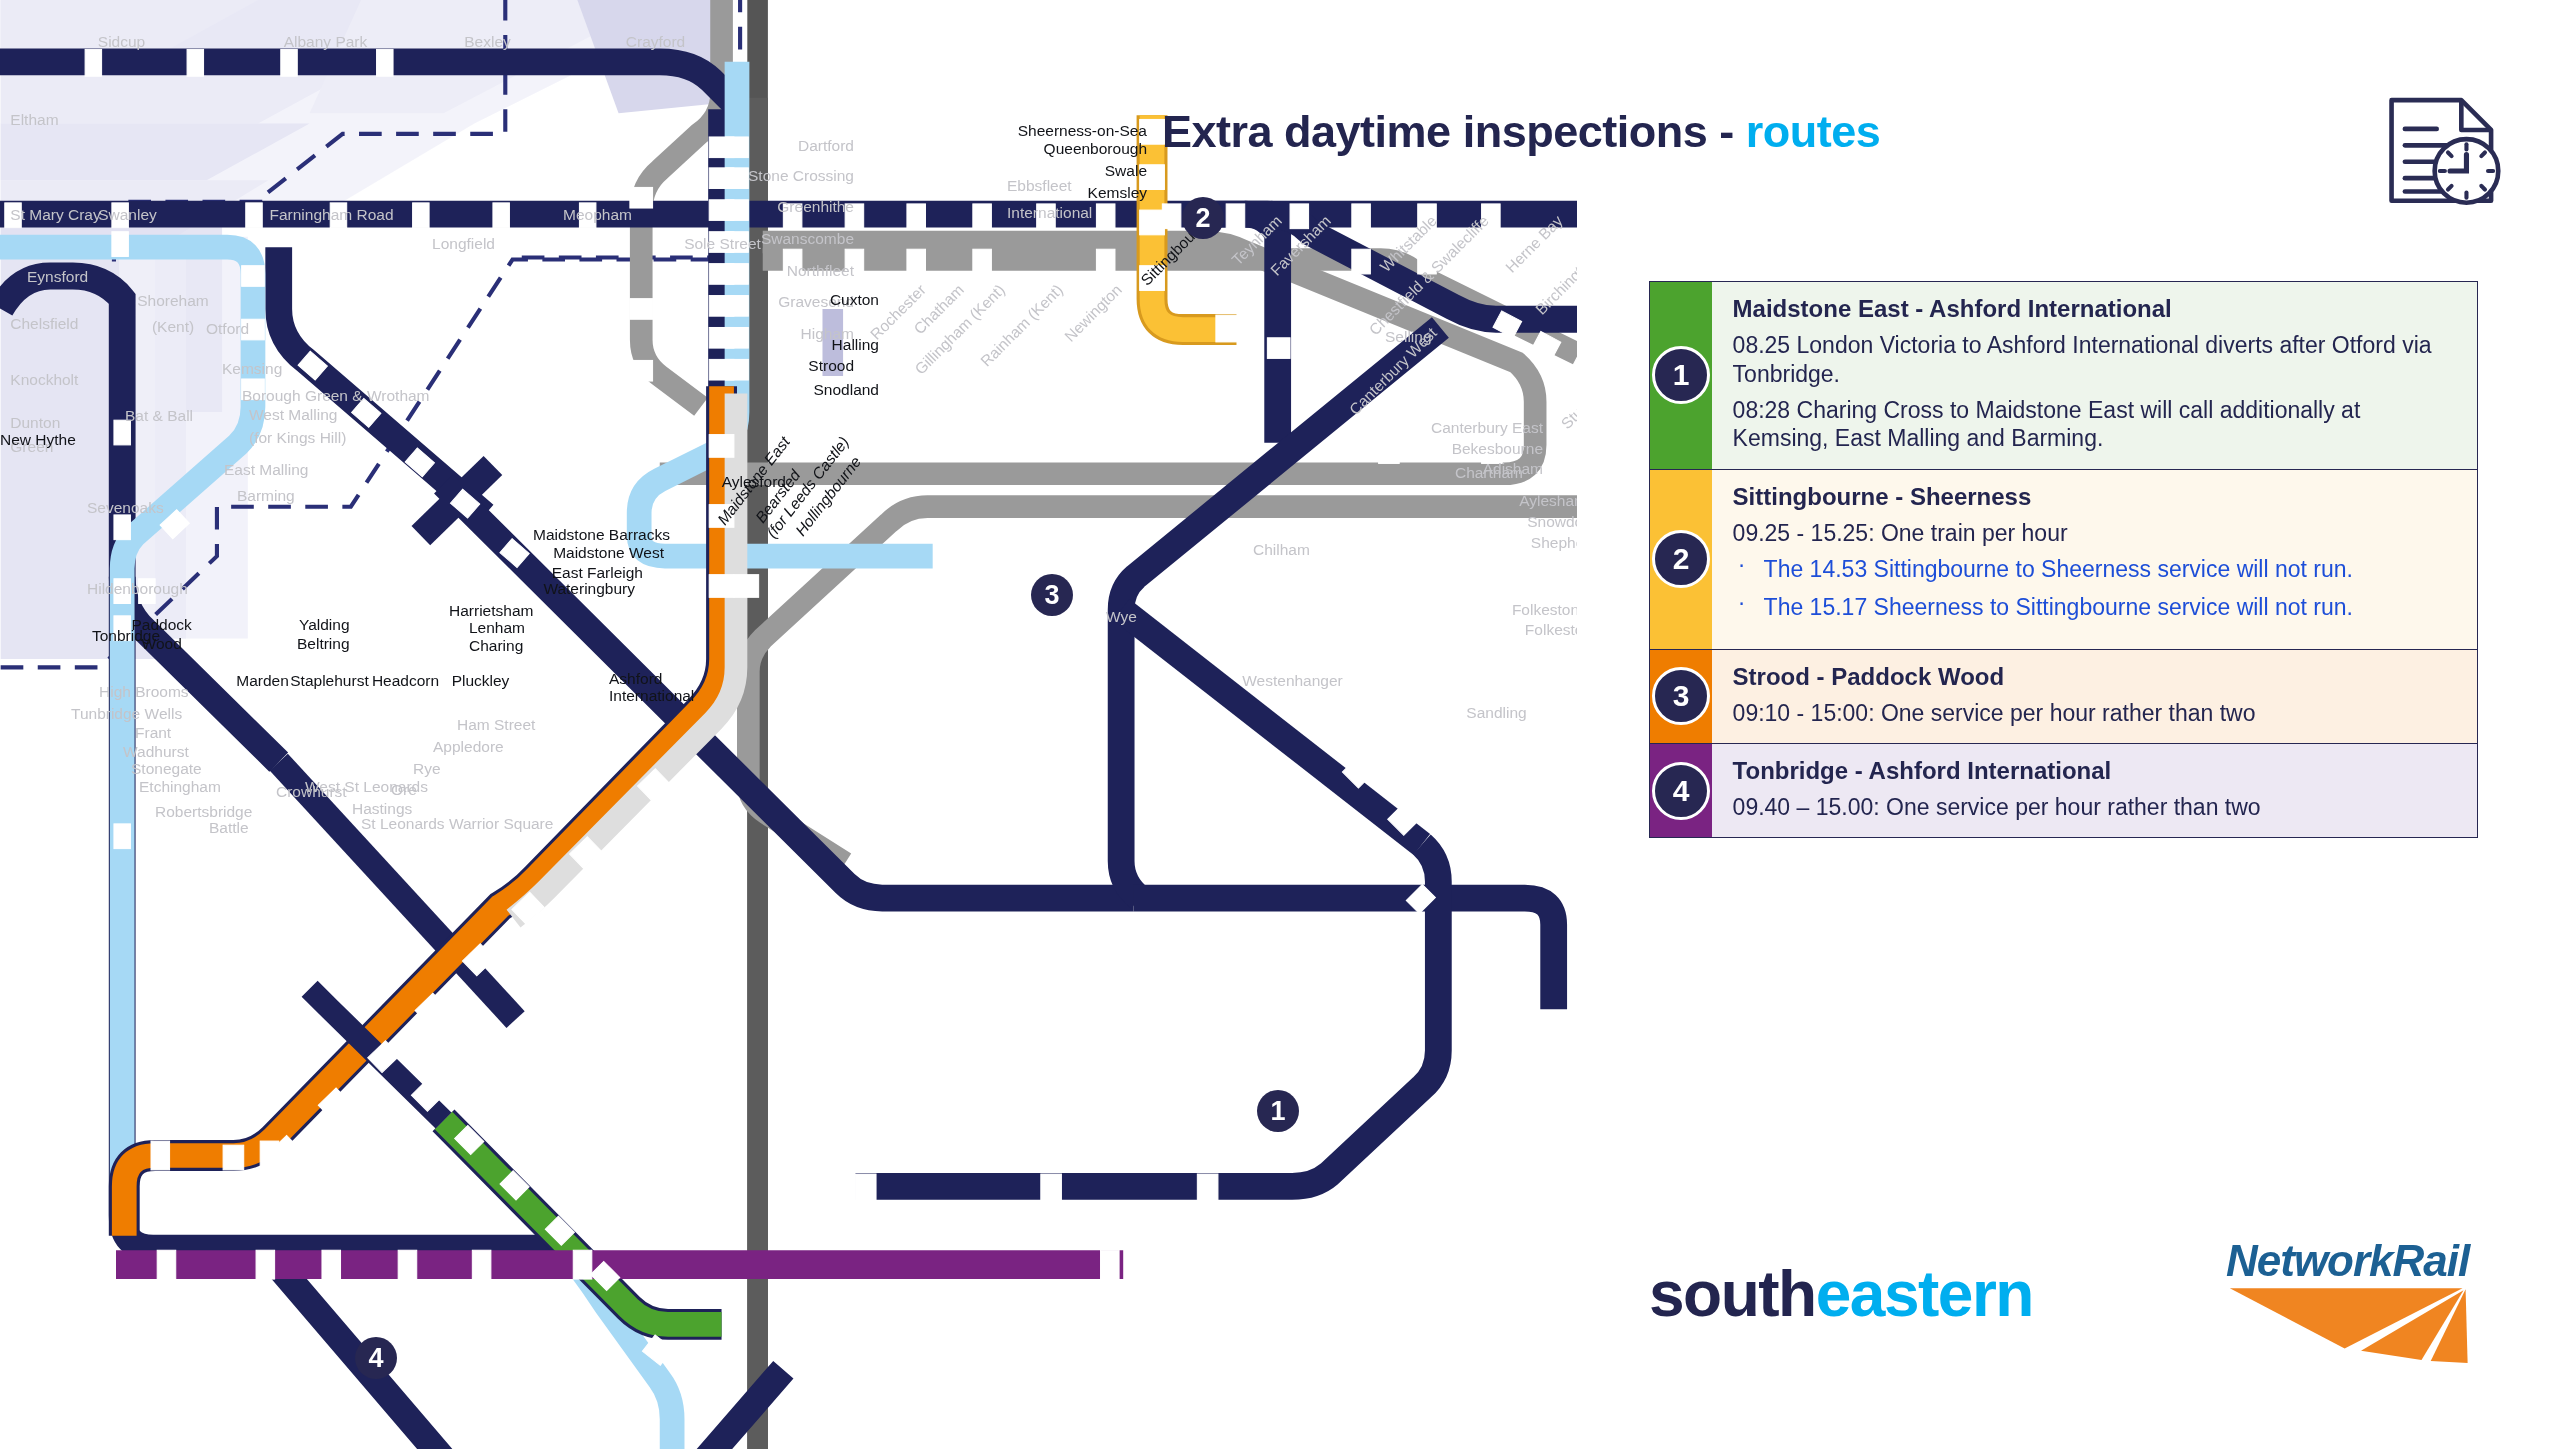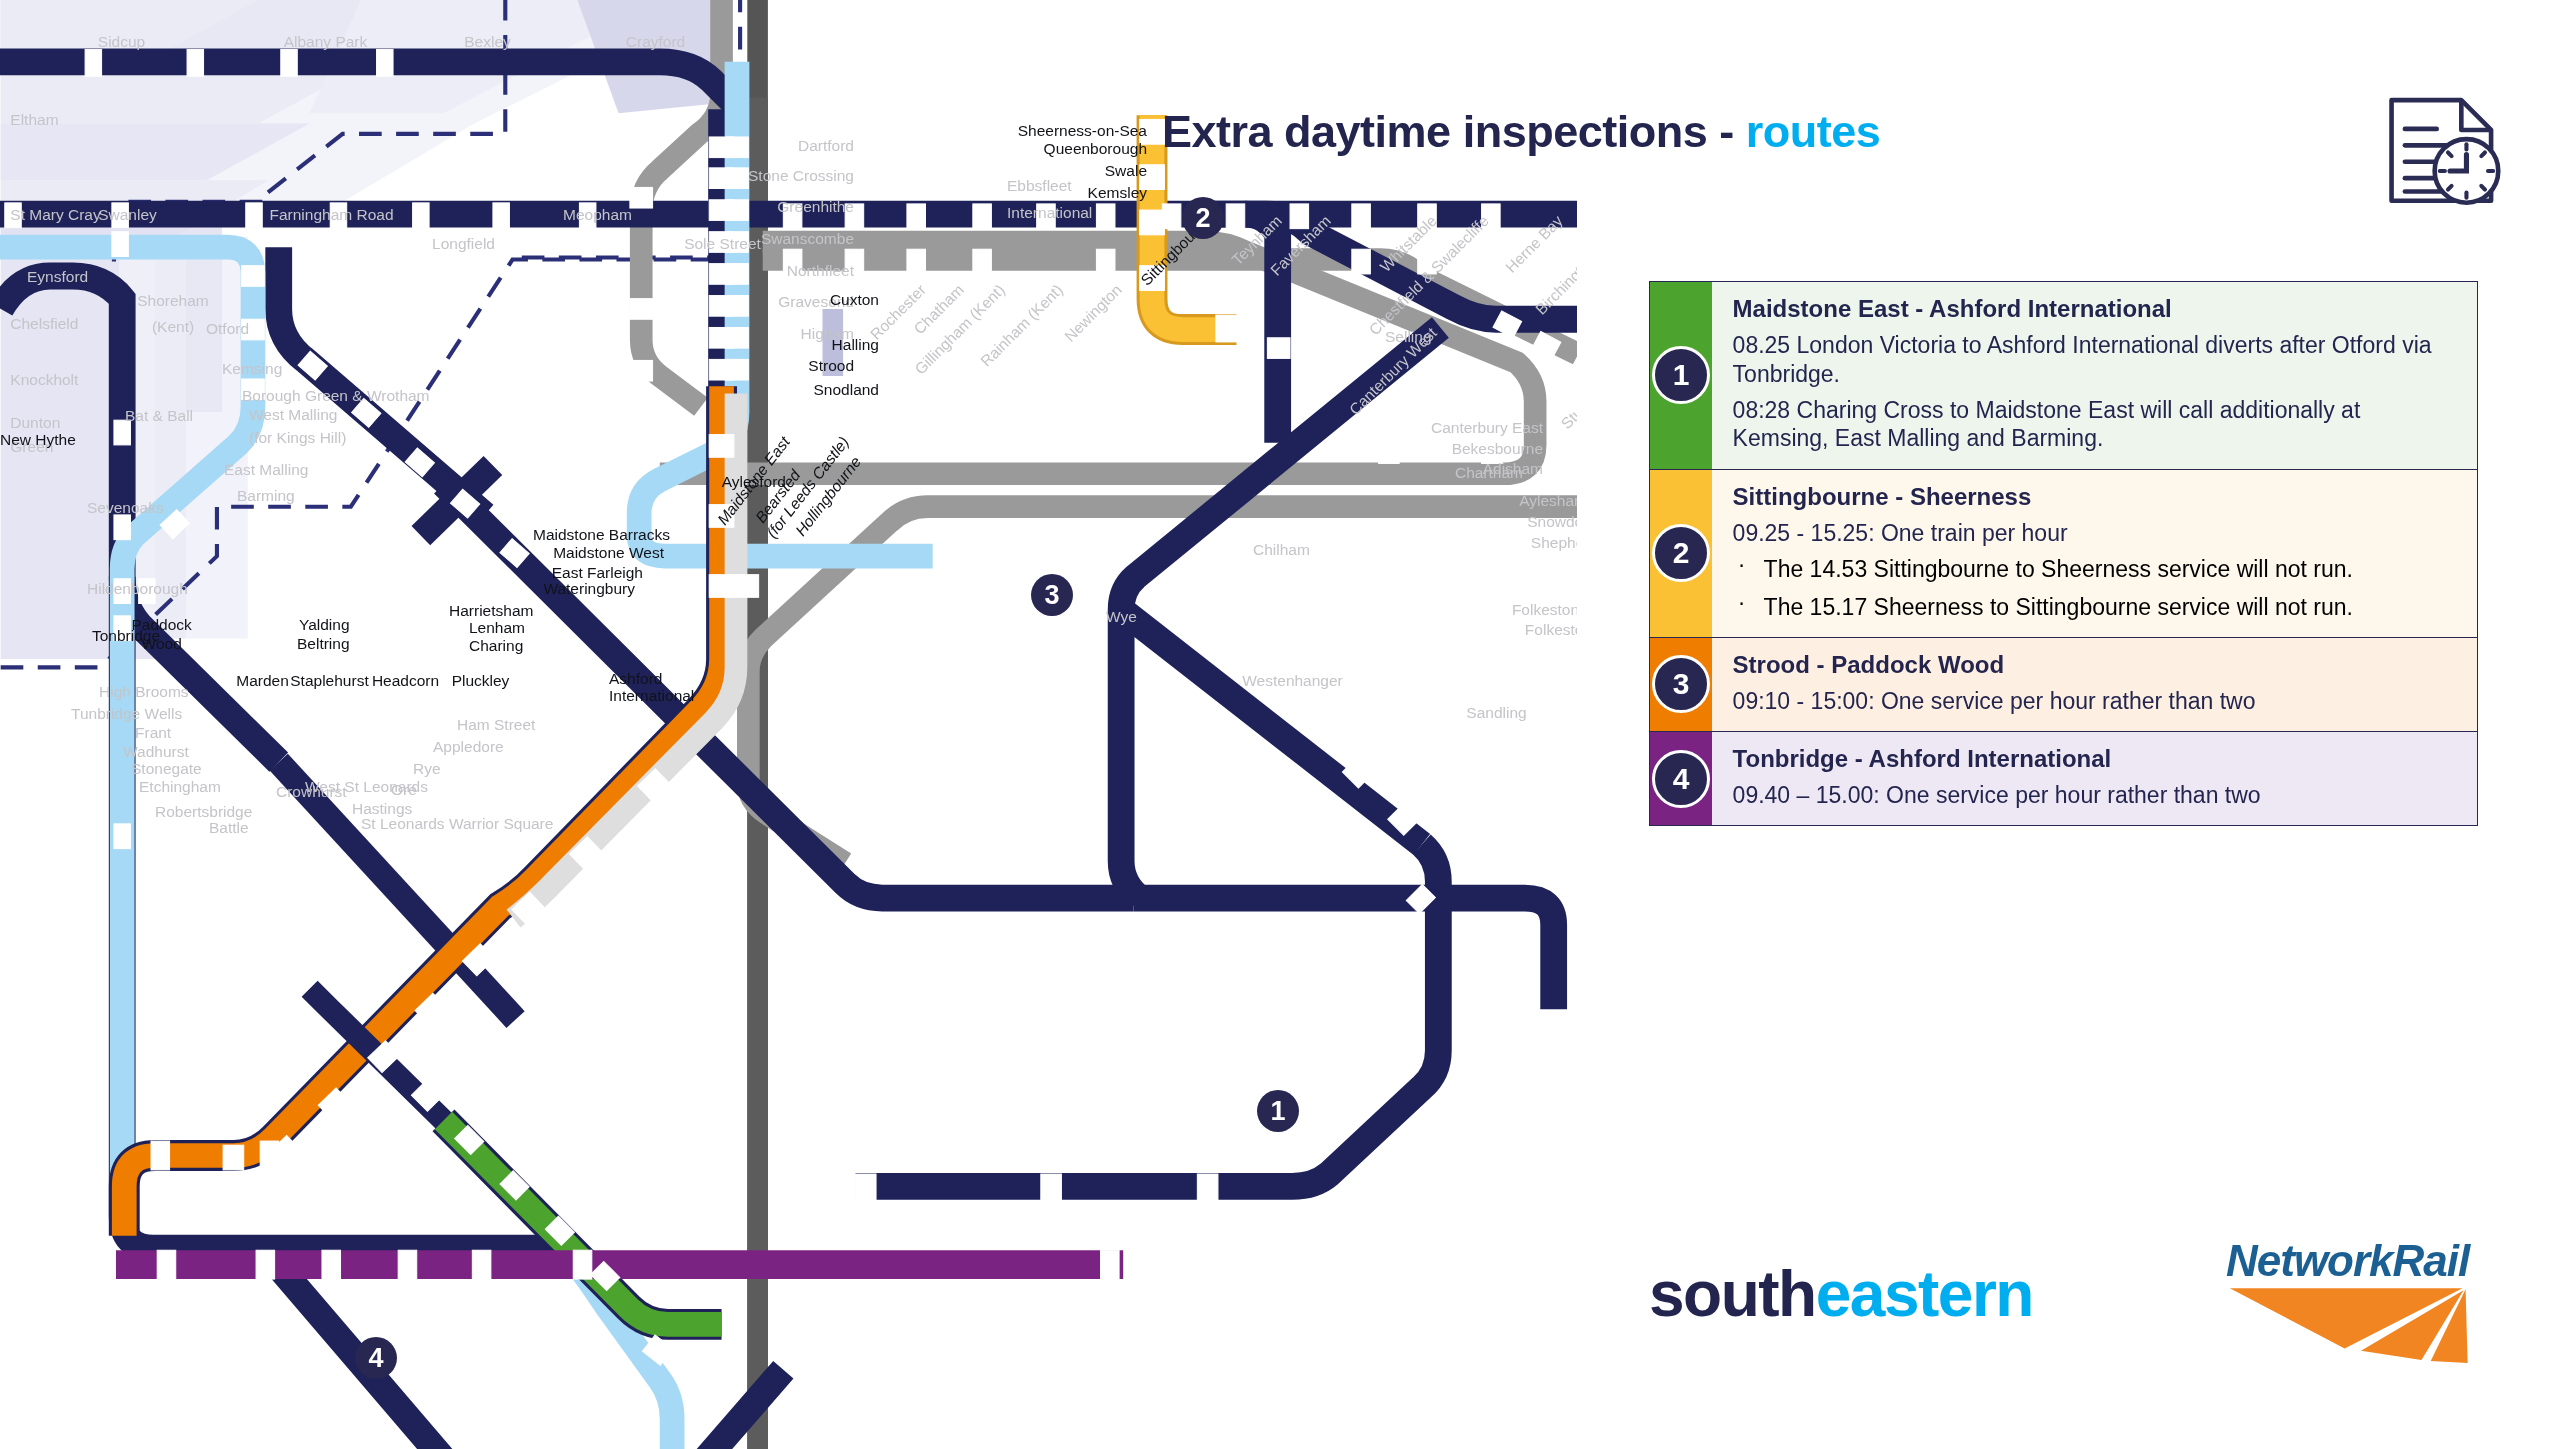--- a/index.html
+++ b/index.html
@@ -32,23 +32,23 @@
   .lstrip{width:62px;flex:none;position:relative;}
   .lbody{flex:1;padding:13.4px 20.6px 15.5px 20.6px;box-sizing:border-box;}
   .lnum{position:absolute;left:-30px;top:50%;transform:translateY(-50%);
         width:58px;height:58px;border-radius:50%;background:#272752;
         border:3.6px solid #fff;color:#fff;font-size:30px;font-weight:700;
         display:flex;align-items:center;justify-content:center;box-sizing:border-box;}
   .lh{font-size:24px;font-weight:700;color:#23254f;margin:0 0 8.2px 0;line-height:1.14;}
   .lp{font-size:23px;color:#23254f;margin:0 0 7.2px 0;line-height:1.25;}
   .lp:last-child{margin-bottom:0;}
   .lul{list-style:none;margin:5.2px 0 0 0;padding:0;}
-  .lli{font-size:23px;color:#000000;line-height:1.25;margin-bottom:9.3px;
+  .lli{font-size:23px;color:#1d4ed8;line-height:1.25;margin-bottom:9.3px;
        padding-left:31px;position:relative;}
-  .lli:last-child{margin-bottom:0;}
+  .lli:last-child{margin-bottom:12px;}
   .lli:before{content:"\00b7";position:absolute;left:5.2px;top:-4.1px;font-size:23px;}
 
   
   #se-logo{position:absolute;left:1649px;top:1257px;font-size:64px;font-weight:700;
            letter-spacing:-1.5px;white-space:nowrap;}
   #se-logo .a{color:#23254f;}
   #se-logo .b{color:#00AEEF;}
   #nr-logo{position:absolute;left:2226px;top:1236px;width:268px;height:124px;}
   #nr-word{position:absolute;left:0;top:0;font-size:44px;font-weight:700;
            font-style:italic;color:#1C6093;letter-spacing:-1px;white-space:nowrap;}

